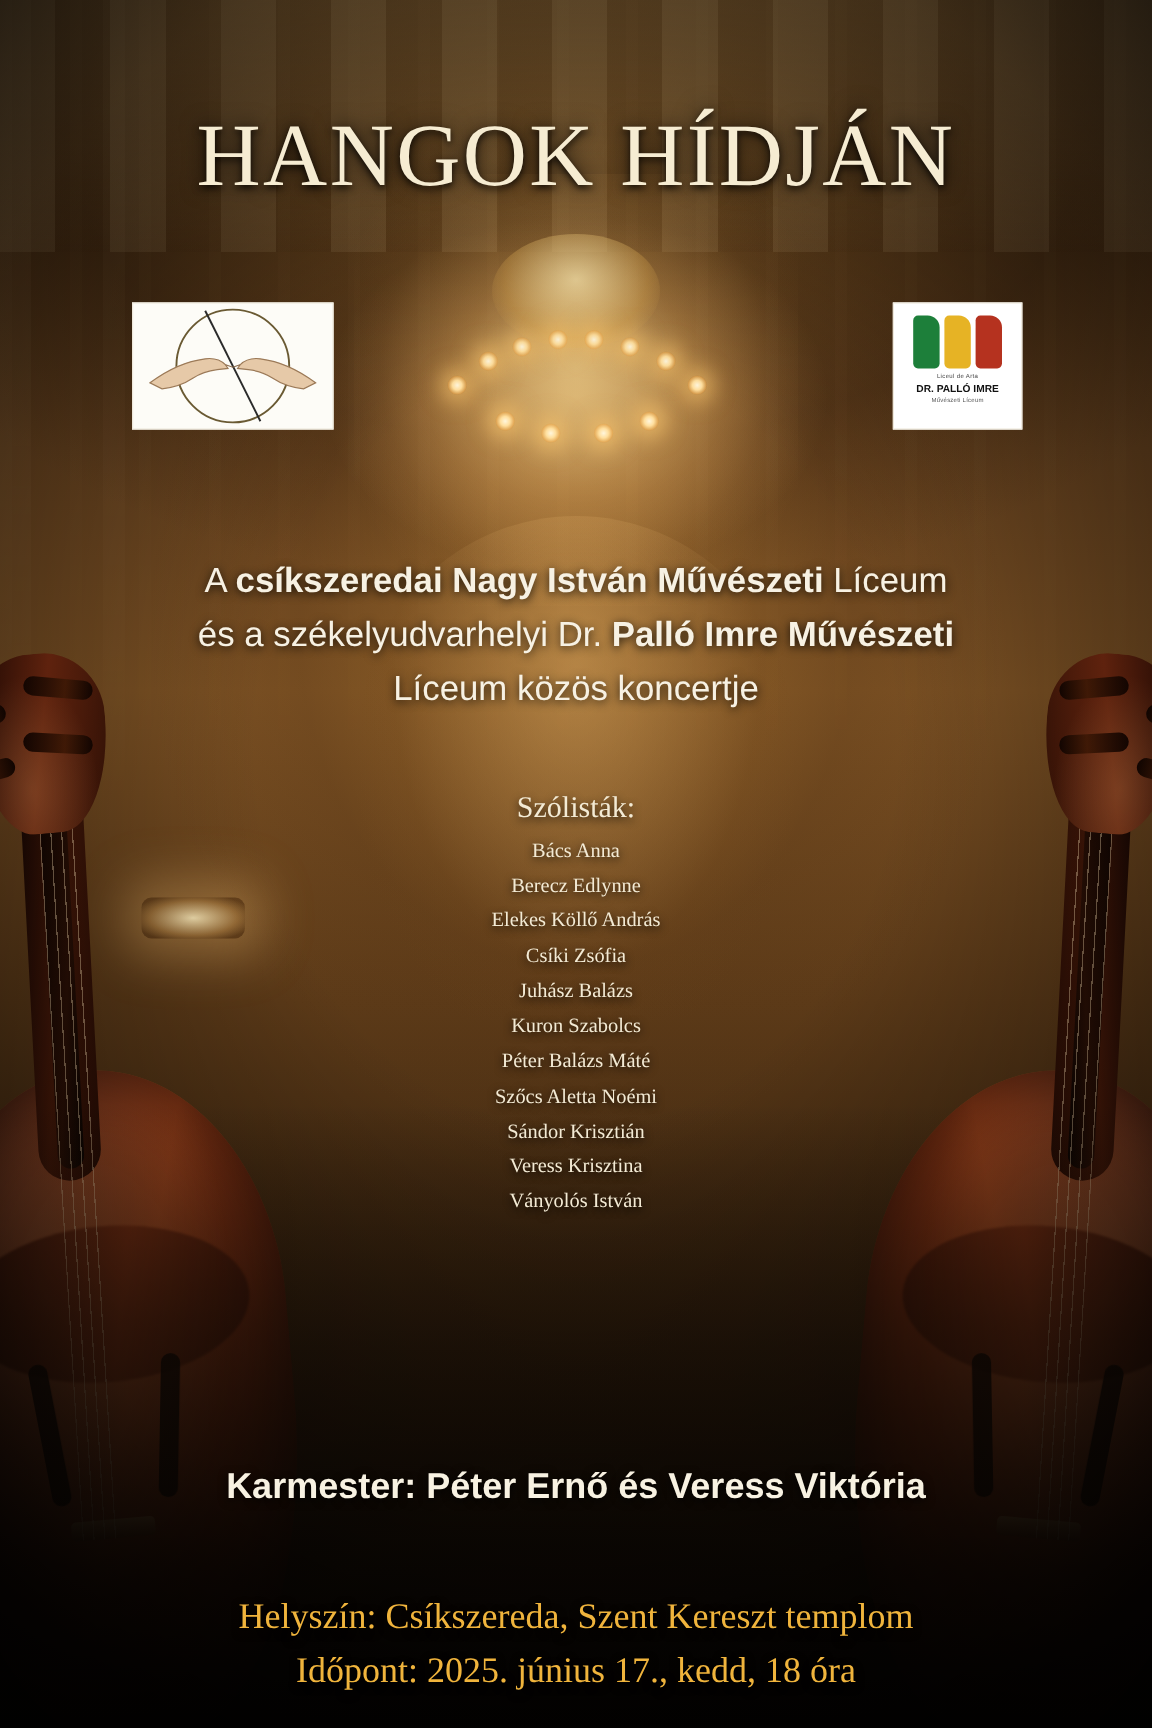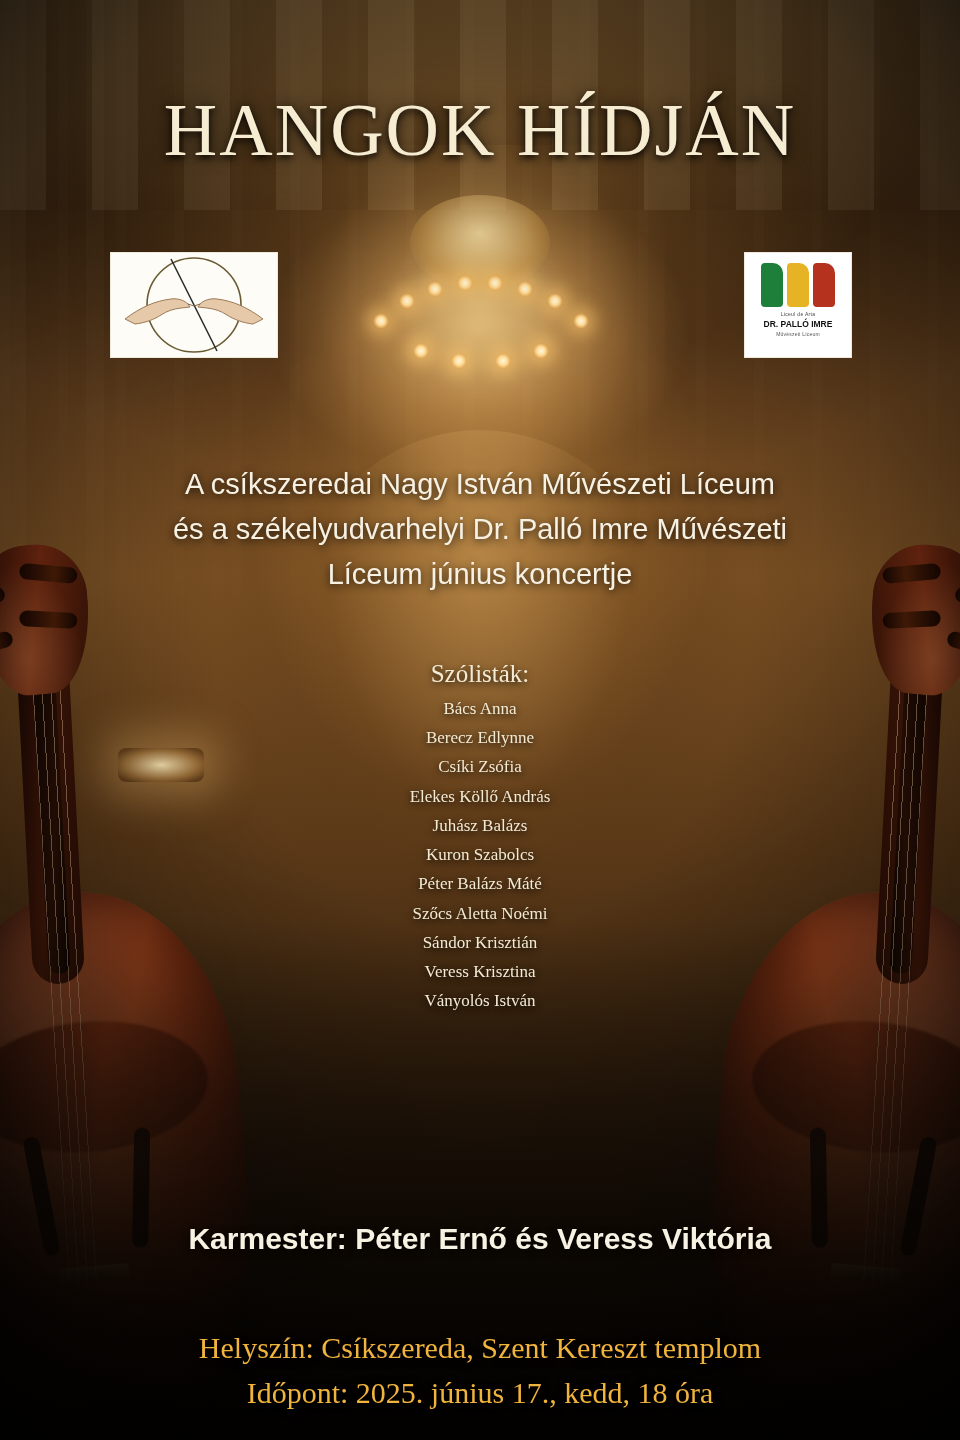--- a/index.html
+++ b/index.html
@@ -215,21 +215,21 @@
   .subtitle {
     position: absolute;
     top: 462px; left: 60px; right: 60px;
     text-align: center;
     font-family: "Liberation Sans", sans-serif;
     font-size: 29px;
     line-height: 1.55;
     color: #f7f1e3;
     text-shadow: 0 2px 8px rgba(0,0,0,0.85);
   }
-  .subtitle b { font-weight: 400; }
+  .subtitle b { font-weight: 700; }
 
   .soloists {
     position: absolute;
     top: 660px; left: 0; right: 0;
     text-align: center;
     color: #f3ead4;
     text-shadow: 0 2px 7px rgba(0,0,0,0.85);
   }
   .soloists .head {
     font-size: 25px;
@@ -351,29 +351,29 @@
         <div class="m3"></div>
       </div>
       <div class="lt">Liceul de Arta</div>
       <div class="lm">DR. PALLÓ IMRE</div>
       <div class="lb">Művészeti Líceum</div>
     </div>
 
     <div class="subtitle">
       <div>A <b>csíkszeredai Nagy István Művészeti</b> Líceum</div>
       <div>és a székelyudvarhelyi Dr. <b>Palló Imre Művészeti</b></div>
-      <div>Líceum június koncertje</div>
+      <div>Líceum közös koncertje</div>
     </div>
 
     <div class="soloists">
       <div class="head">Szólisták:</div>
       <div class="name">Bács Anna</div>
       <div class="name">Berecz Edlynne</div>
+      <div class="name">Elekes Köllő András</div>
       <div class="name">Csíki Zsófia</div>
-      <div class="name">Elekes Köllő András</div>
       <div class="name">Juhász Balázs</div>
       <div class="name">Kuron Szabolcs</div>
       <div class="name">Péter Balázs Máté</div>
       <div class="name">Szőcs Aletta Noémi</div>
       <div class="name">Sándor Krisztián</div>
       <div class="name">Veress Krisztina</div>
       <div class="name">Ványolós István</div>
     </div>
 
     <div class="conductor">Karmester: Péter Ernő és Veress Viktória</div>

